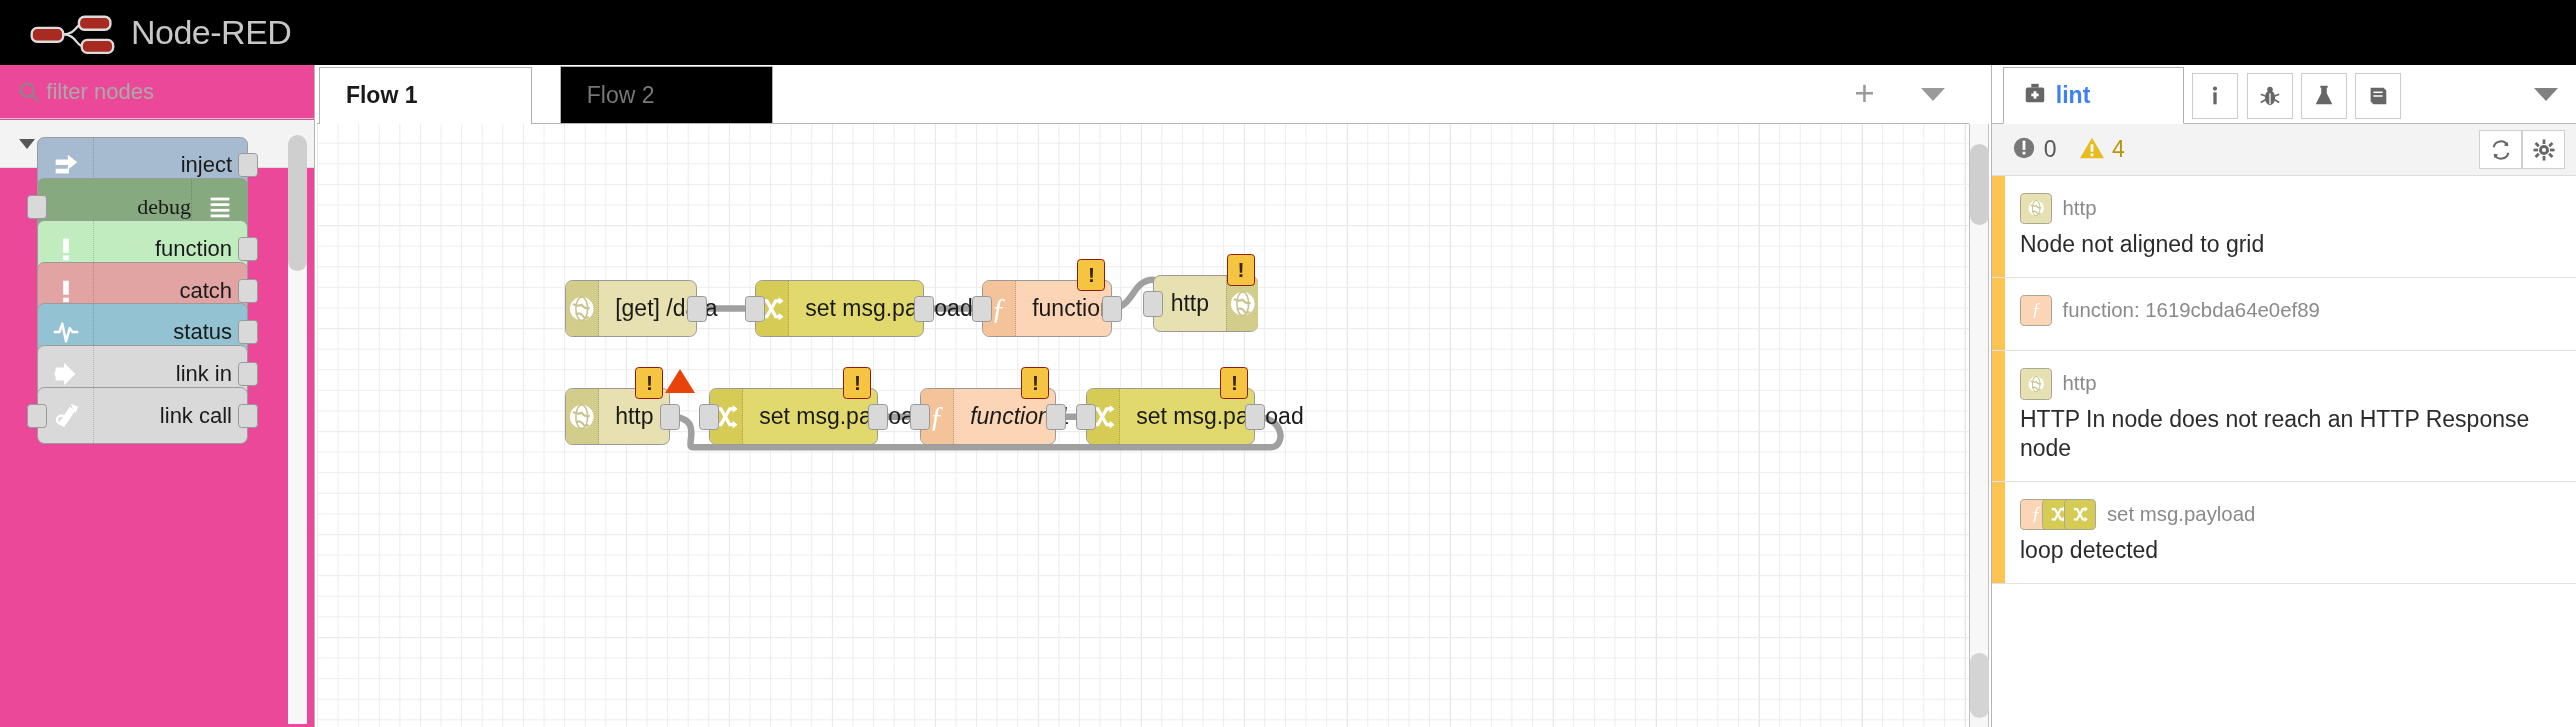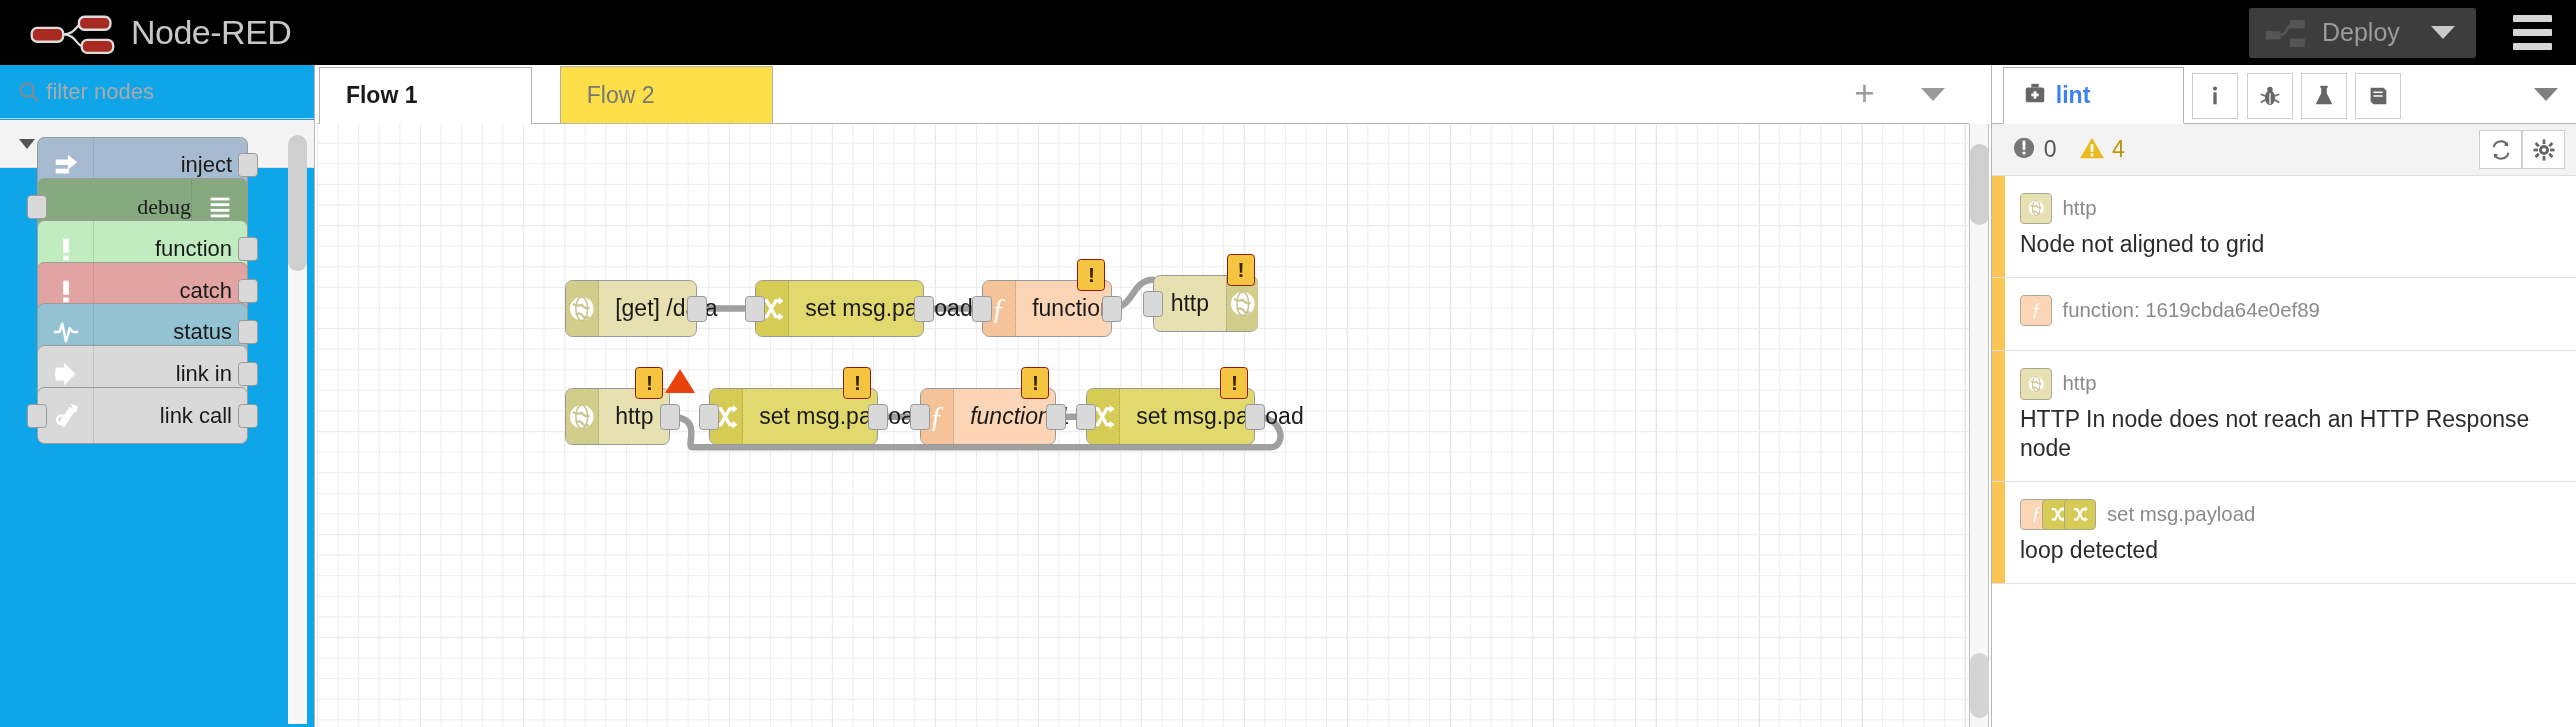--- a/index.html
+++ b/index.html
@@ -38,21 +38,21 @@
     width: 0; height: 0;
     border-left: 12px solid transparent; border-right: 12px solid transparent;
     border-top: 13px solid #c9c9c9; margin-right: 20.4px;
   }
   #menu-button { padding: 0 24px 0 9.3px; display:flex; flex-direction: column; gap: 7.4px; }
   #menu-button span { display:block; width: 39px; height: 6.5px; background: #d5d5d5; border-radius:0.9px;}
 
   
   #palette {
     position: absolute; left: 0; top: 65px; width: 315px; height: 663px;
-    background: #0ea5e9; border-right: 1.9px solid #b5b5b5;
+    background: #ec4899; border-right: 1.9px solid #b5b5b5;
   }
   #palette-search {
     height: 54px; display: flex; align-items: center;
     border-bottom: 0.9px solid #ccc; padding-left: 16.7px;
   }
   #search-icon-wrap { width: 24px; height: 24px; color: #888; }
   #palette-search-input {
     border: none; outline: none; font-size: 22px; color: #333;
     font-family: "Liberation Sans", sans-serif; width: 241px; margin-left: 5.6px;
     background: transparent;
@@ -115,21 +115,21 @@
     position: absolute; left: 317px; top: 65px; width: 1652px; height: 59px;
     background: #fff; border-bottom: 0.9px solid #b5b5b5;
     display: flex; align-items: flex-end; gap: 26px;
   }
   .flow-tab {
     height: 57px; min-width: 213px; border: 0.9px solid #b0b0b0;
     border-bottom: none; display: flex; align-items: center;
     padding: 0 26px; font-size: 23px; margin-left: 1.9px; position: relative;
   }
   .flow-tab.active { background: #fff; color: #1a1a1a; font-weight: bold; top: 0.9px; }
-  .flow-tab.inactive { background: #fde047; color: #777; margin-top: 45px; }
+  .flow-tab.inactive { background: #000000; color: #777; margin-top: 45px; }
   #tab-add-button {
     margin-left: auto; font-size: 35px; color: #9a9a9a;
     line-height: 1; padding: 0 20.4px 13px 0; font-weight: 400;
   }
   #tab-menu-caret {
     width: 0; height: 0; border-left: 12px solid transparent;
     border-right: 12px solid transparent; border-top: 13px solid #9a9a9a;
     margin: 0 24px 22px 0;
   }
 
@@ -269,39 +269,20 @@
     <span id="brand-logo">
       <svg width="88" height="43" viewBox="0 0 95 46">
         <rect x="4" y="18" width="34" height="15" rx="6" fill="#a82b22" stroke="#ddd" stroke-width="2.5"></rect>
         <path d="M38 25 C 52 25 52 13 60 13" stroke="#ddd" stroke-width="2.5" fill="none"></path>
         <path d="M38 25 C 52 25 52 38 60 38" stroke="#ddd" stroke-width="2.5" fill="none"></path>
         <rect x="55" y="6" width="34" height="14" rx="6" fill="#a82b22" stroke="#ddd" stroke-width="2.5"></rect>
         <rect x="58" y="31" width="34" height="14" rx="6" fill="#a82b22" stroke="#ddd" stroke-width="2.5"></rect>
       </svg>
     </span>
     <span id="brand-title">Node-RED</span>
-  </div>
-  <div id="header-right">
-    <div id="deploy-button">
-      <span id="deploy-icon">
-        <svg width="52" height="30" viewBox="0 0 56 32">
-          <rect x="2" y="14" width="16" height="9" fill="#555"></rect>
-          <path d="M18 18 C 26 18 24 7 30 7" stroke="#555" stroke-width="3" fill="none"></path>
-          <rect x="28" y="2" width="16" height="9" fill="#555"></rect>
-          <rect x="28" y="22" width="16" height="9" fill="#555"></rect>
-        </svg>
-      </span>
-      <span id="deploy-label">Deploy</span>
-      <span id="deploy-caret"></span>
-    </div>
-    <div id="menu-button">
-      <span></span>
-        <span></span>
-        <span></span>
-    </div>
   </div>
 </div>
 
 <div id="palette">
   <div id="palette-search">
     <span id="search-icon-wrap">
       <svg width="24" height="24" viewBox="0 0 26 26">
         <circle cx="11" cy="11" r="7" stroke="#888" stroke-width="2.2" fill="none"></circle>
         <line x1="16" y1="16" x2="23" y2="23" stroke="#888" stroke-width="2.2"></line>
       </svg>

